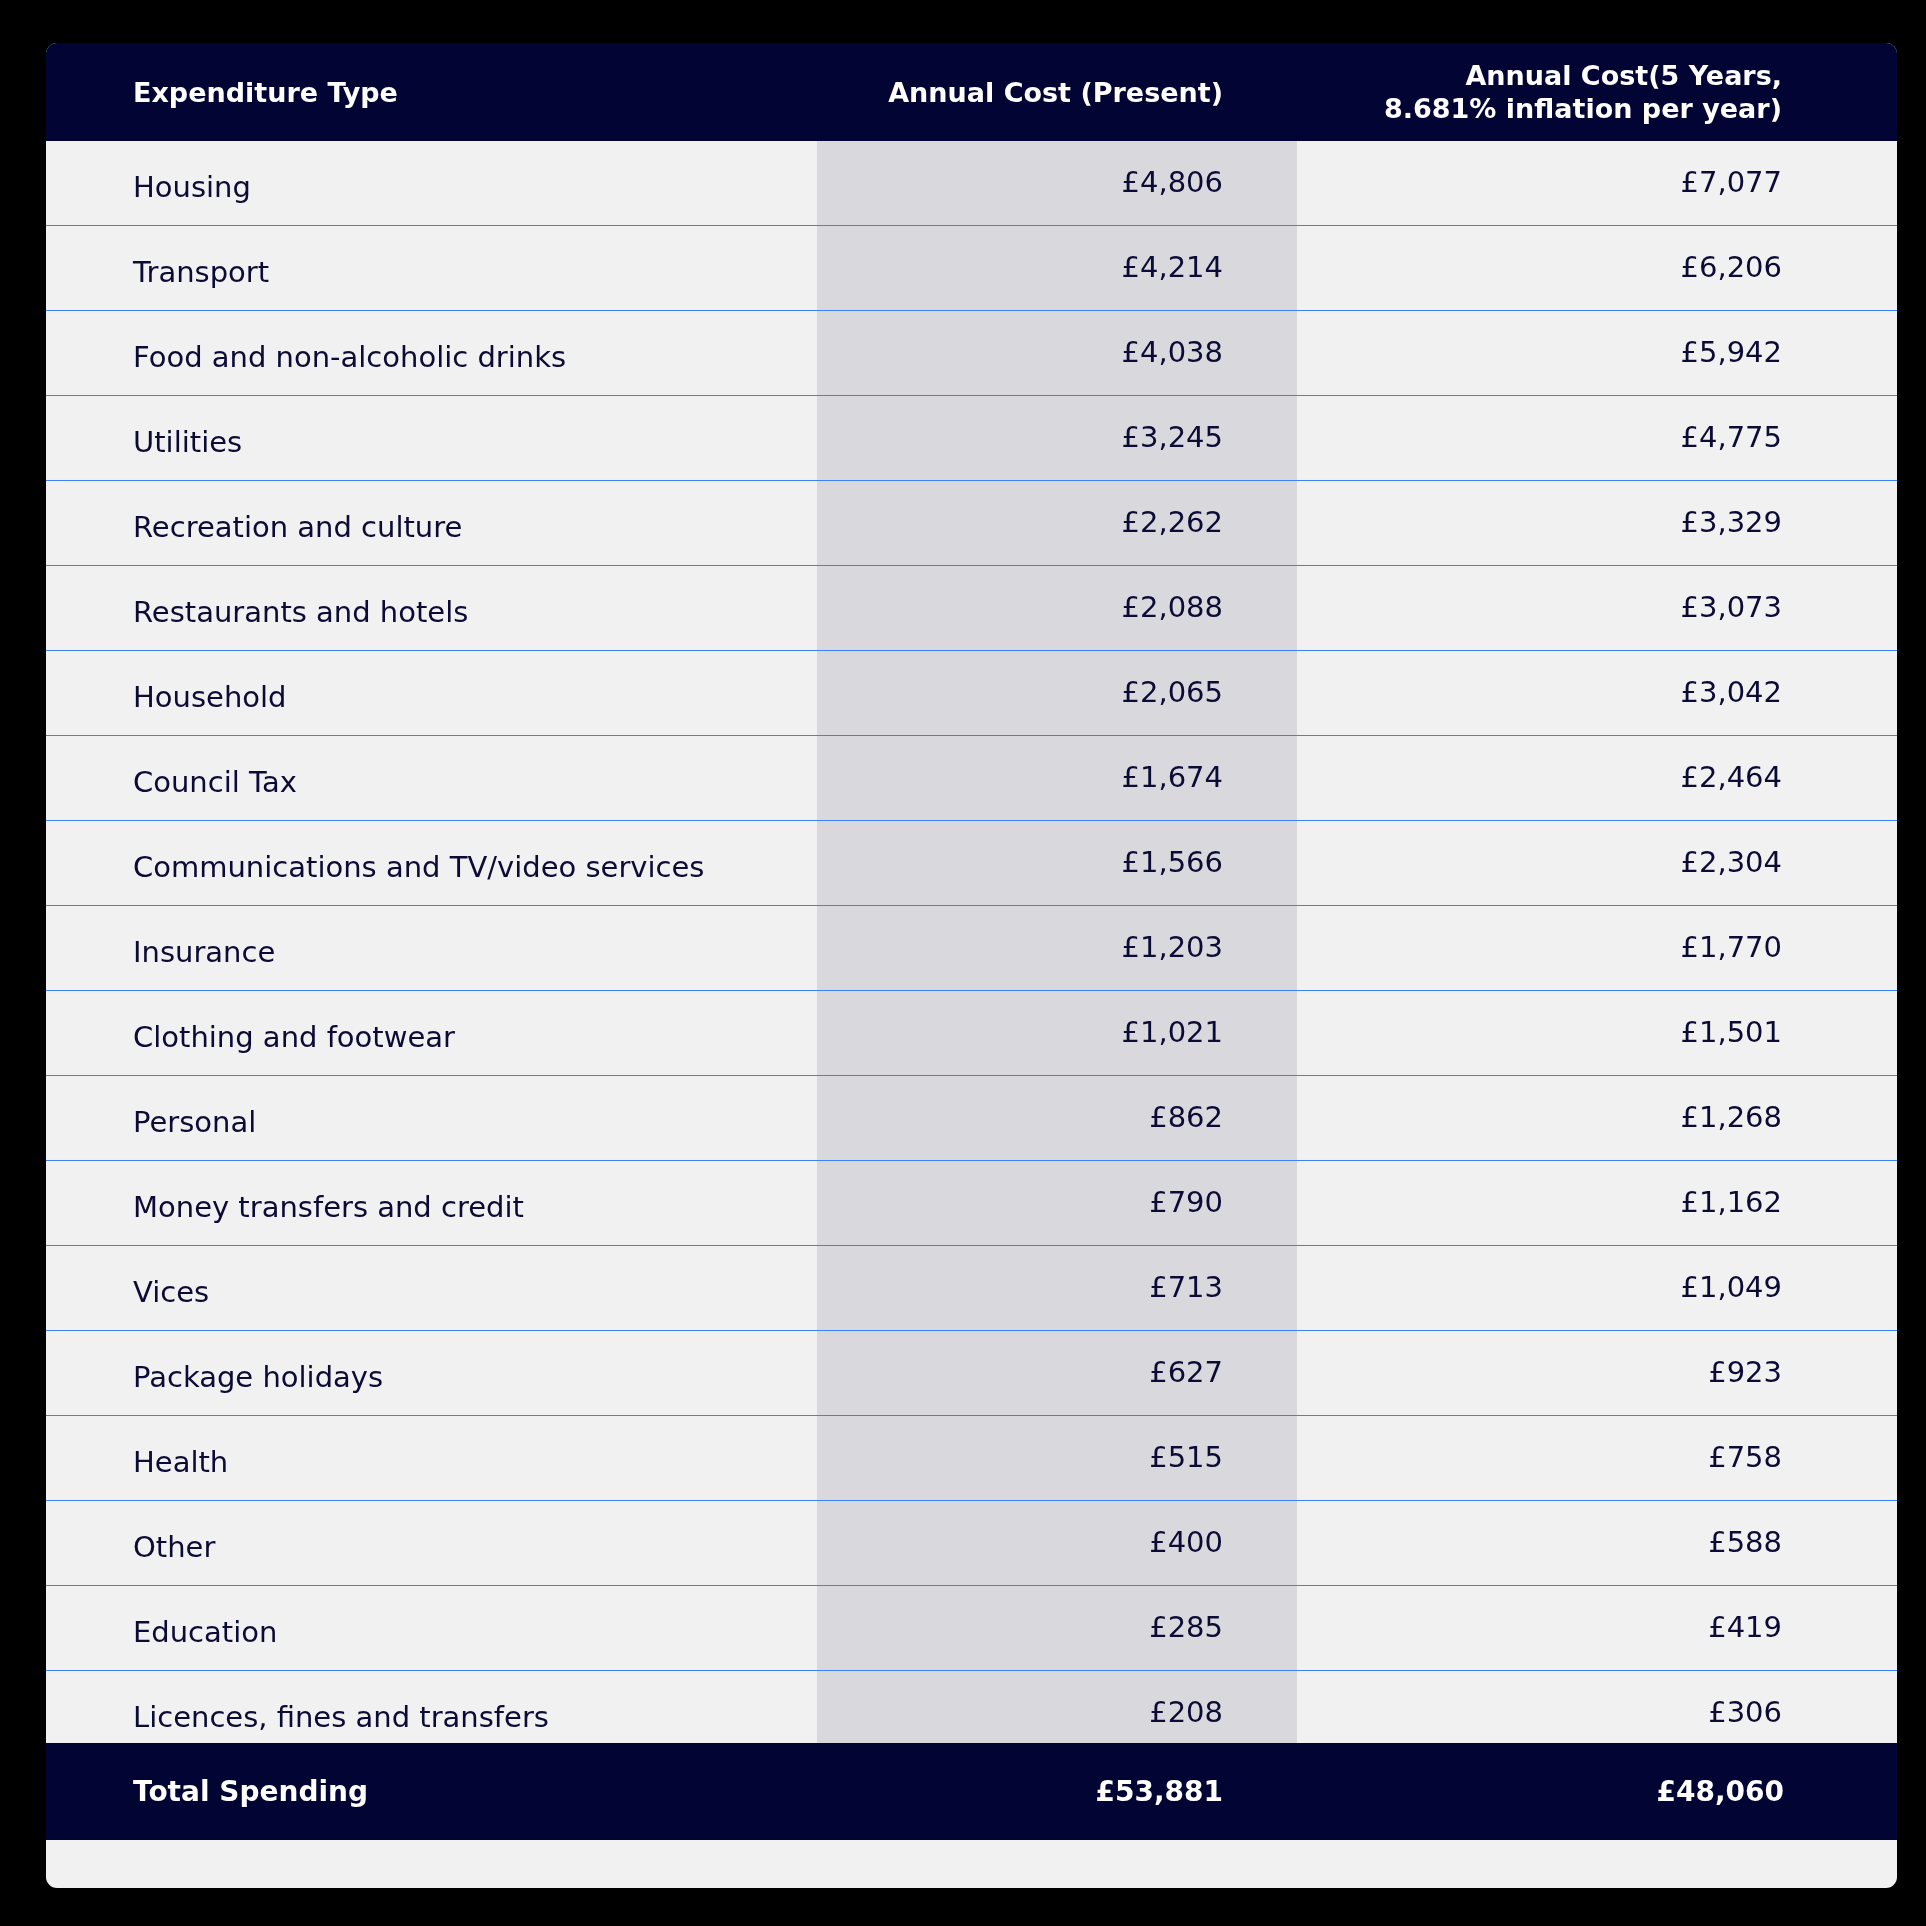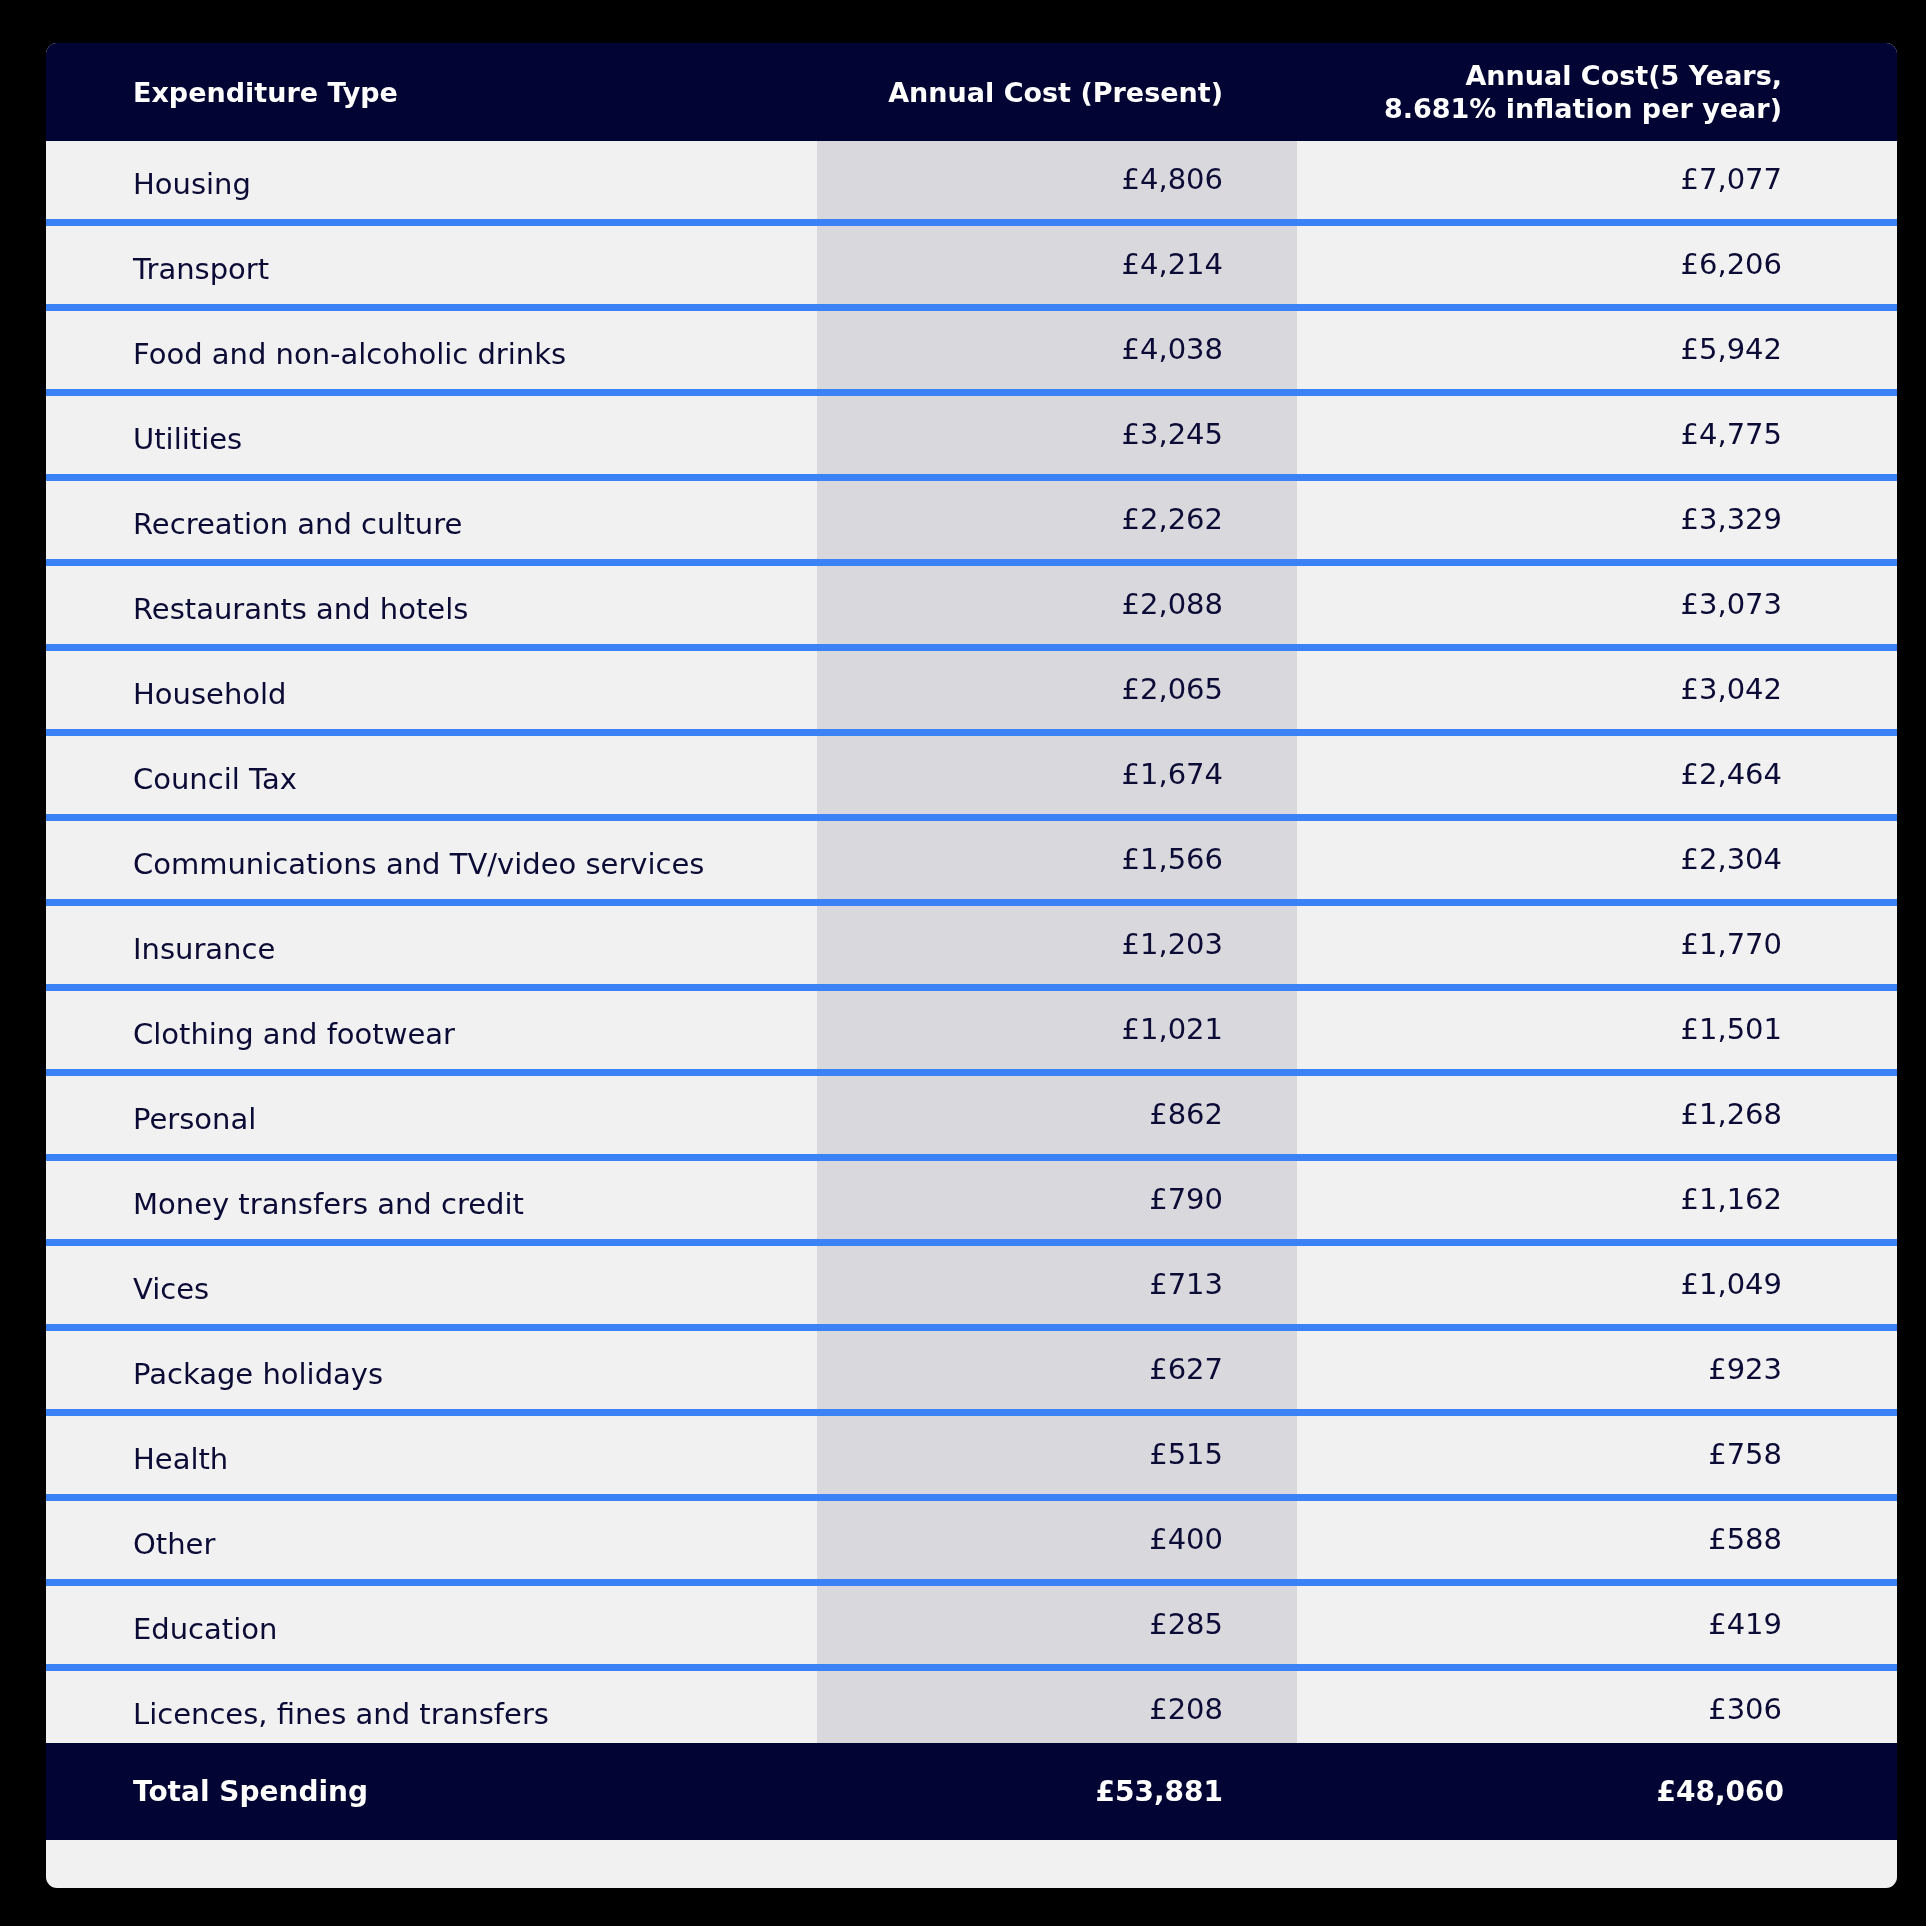--- a/index.html
+++ b/index.html
@@ -6,21 +6,21 @@
   body { width:1926px; height:1926px; background:#000000; position:relative; overflow:hidden;
          font-family:"DejaVu Sans", "Liberation Sans", sans-serif; }
   .table { position:absolute; left:35px; top:43px; width:1851px; height:1845px;
            border-radius:11px; overflow:hidden; background:#f1f1f1;margin-left:11px; }
   .shade { position:absolute; left:771px; top:98px; width:480px; height:1650px; background:#d9d8dd; }
   .header { position:absolute; left:0; top:0; width:1851px; height:98px; background:#020433; color:#ffffff; font-weight:bold; }
   .header .c1 { position:absolute; left:87px; top:0; height:98px; display:flex; align-items:center; font-size:27px; }
   .header .c2 { position:absolute; right:674px; top:0; height:98px; display:flex; align-items:center; font-size:27px; text-align:right; }
   .header .c3 { position:absolute; right:115px; top:0; height:98px; display:flex; align-items:center; font-size:27px; text-align:right; line-height:33px; white-space:pre-line; }
   .rows { position:absolute; left:0; top:98px; width:1851px; }
-  .row { position:relative; height:85px; border-bottom:7px solid #3b82f6; box-sizing:border-box; color:#0c0b36; font-size:29px; }
+  .row { position:relative; height:85px; border-bottom:1px solid #3b82f6; box-sizing:border-box; color:#0c0b36; font-size:29px; }
   .row .name { position:absolute; left:87px; top:0; height:100%; display:flex; align-items:center; padding-top:7px; box-sizing:border-box; }
   .row .v1 { position:absolute; right:674px; top:0; height:100%; display:flex; align-items:center; padding-bottom:3px; box-sizing:border-box; }
   .row .v2 { position:absolute; right:115px; top:0; height:100%; display:flex; align-items:center; padding-bottom:3px; box-sizing:border-box; }
   .footer { position:absolute; left:0; top:1700px; width:1851px; height:97px; background:#020433; color:#ffffff; font-weight:bold; font-size:28px; }
   .footer .name { position:absolute; left:87px; top:0; height:100%; display:flex; align-items:center; }
   .footer .v1 { position:absolute; right:674px; top:0; height:100%; display:flex; align-items:center; }
   .footer .v2 { position:absolute; right:113px; top:0; height:100%; display:flex; align-items:center; }
 </style>
 </head>
 <body>

